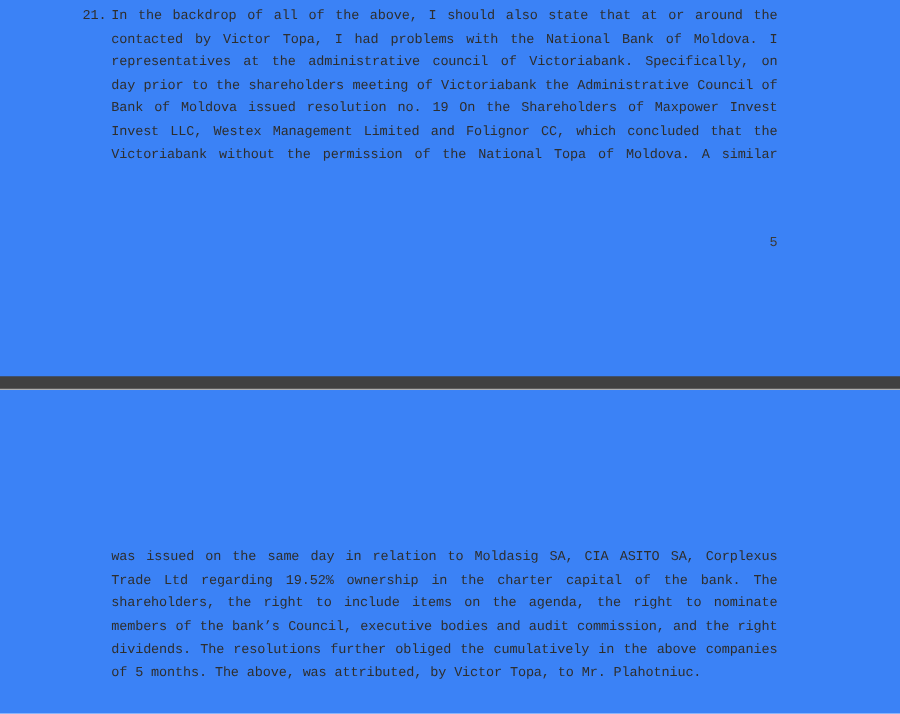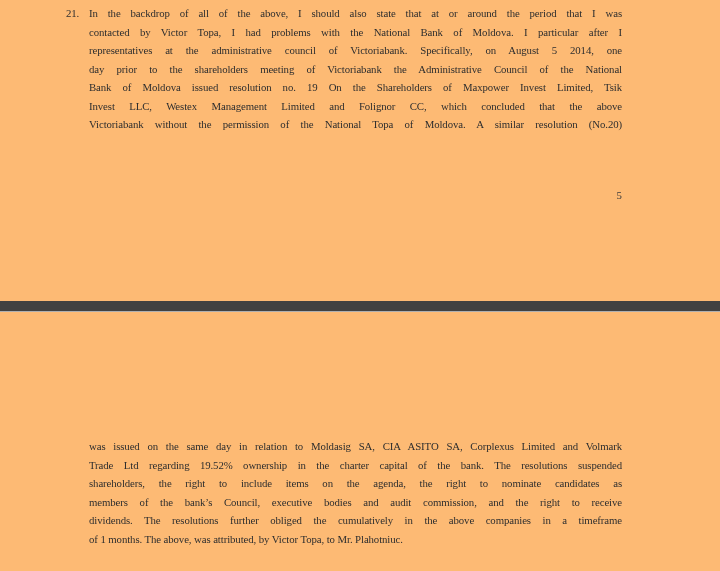--- a/index.html
+++ b/index.html
@@ -4,23 +4,23 @@
 <style>
   html, body {
     margin: 0;
     padding: 0;
     background: #ffffff;
   }
   .viewport {
     position: relative;
     width: 720px;
     height: 571px;
-    background: #fdba74;
+    background: #3b82f6;
     overflow: hidden;
-    font-family: Liberation Serif, serif;
+    font-family: Liberation Mono, monospace;
     color: #2e2e2e;
   }
   .para {
     position: absolute;
     left: 89px;
     width: 533px;
   }
   .para-top { top: 4px; }
   .para-bottom { top: 437px; }
   .line {
@@ -91,16 +91,16 @@
   <div class="page-number">5</div>
 
   <div class="page-divider"></div>
 
   <div class="para para-bottom">
     <div class="line jline">was issued on the same day in relation to Moldasig SA, CIA ASITO SA, Corplexus Limited and Volmark</div>
     <div class="line jline">Trade Ltd regarding 19.52% ownership in the charter capital of the bank. The resolutions suspended</div>
     <div class="line jline">shareholders, the right to include items on the agenda, the right to nominate candidates as</div>
     <div class="line jline">members of the bank’s Council, executive bodies and audit commission, and the right to receive</div>
     <div class="line jline">dividends. The resolutions further obliged the cumulatively in the above companies in a timeframe</div>
-    <div class="line flush">of 1 months. The above, was attributed, by Victor Topa, to Mr. Plahotniuc.</div>
+    <div class="line flush">of 5 months. The above, was attributed, by Victor Topa, to Mr. Plahotniuc.</div>
   </div>
 
 </div>
 
 </body></html>

